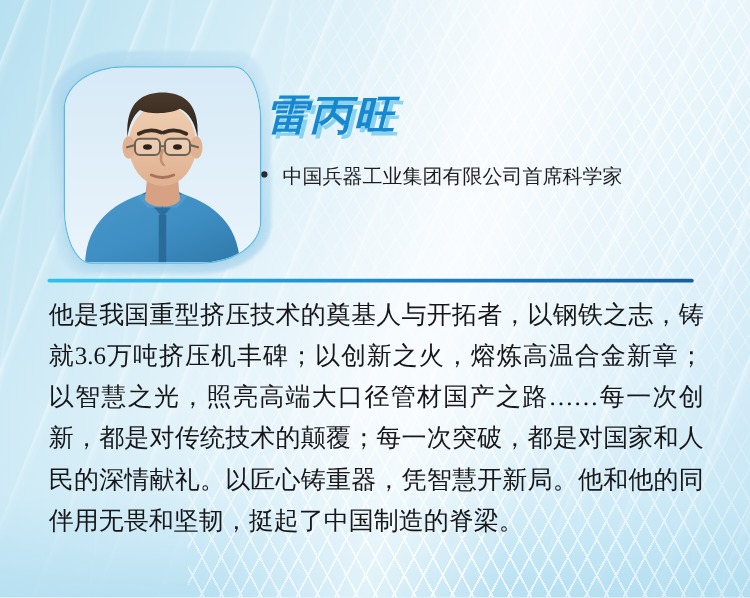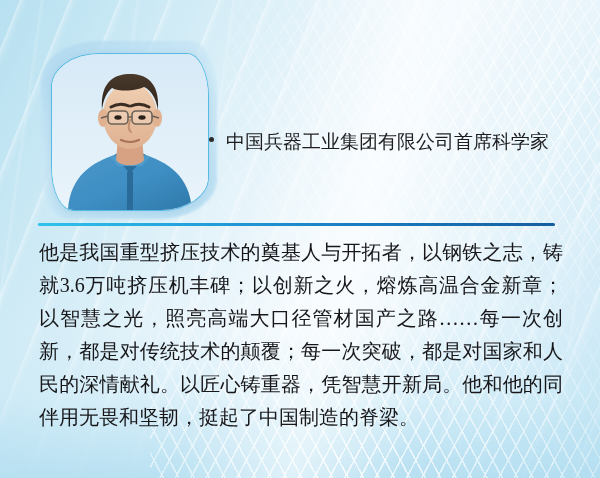--- a/index.html
+++ b/index.html
@@ -106,21 +106,21 @@
   
   .subtitle-row{
     position:absolute;left:209px;top:126px;width:370px;
     display:flex;align-items:flex-start;
   }
   .bullet{
     width:5px;height:5px;border-radius:50%;background:#2b2b2b;
     margin-top:11px;margin-right:12px;flex:none;
   }
   .subtitle-text{
-    font-size:19px;color:#1d1d1f;line-height:32px;
+    font-size:16px;color:#1d1d1f;line-height:32px;
     font-family:"Liberation Serif","DejaVu Serif",serif;
   }
 
   
   .divider{
     position:absolute;left:38px;top:223px;width:517px;height:3px;
     background:linear-gradient(to right,#2fc2ec 0%,#23a3dd 28%,#1a7cc0 62%,#155f9e 100%);
     border-radius:2px;
   }
 
@@ -198,20 +198,21 @@
         <ellipse cx="66" cy="63.5" rx="3.6" ry="2.2" fill="#2c2219"></ellipse>
         <ellipse cx="90" cy="63.5" rx="3.6" ry="2.2" fill="#2c2219"></ellipse>
 
         <path d="M78 66 q-3 9 1 12" stroke="#c2916f" stroke-width="2" fill="none" stroke-linecap="round"></path>
 
         <path d="M69 86 q9 4 18 0" stroke="#a9705a" stroke-width="2.2" fill="none" stroke-linecap="round"></path>
       </svg>
     </div>
   </div>
 
+  <div class="name">雷丙旺</div>
 
   <div class="subtitle-row">
     <span class="bullet"></span>
     <span class="subtitle-text">中国兵器工业集团有限公司首席科学家</span>
   </div>
 
   <div class="divider"></div>
 
   <div class="body-text">他是我国重型挤压技术的奠基人与开拓者，以钢铁之志，铸就3.6万吨挤压机丰碑；以创新之火，熔炼高温合金新章；以智慧之光，照亮高端大口径管材国产之路……每一次创新，都是对传统技术的颠覆；每一次突破，都是对国家和人民的深情献礼。以匠心铸重器，凭智慧开新局。他和他的同伴用无畏和坚韧，挺起了中国制造的脊梁。</div>
 

